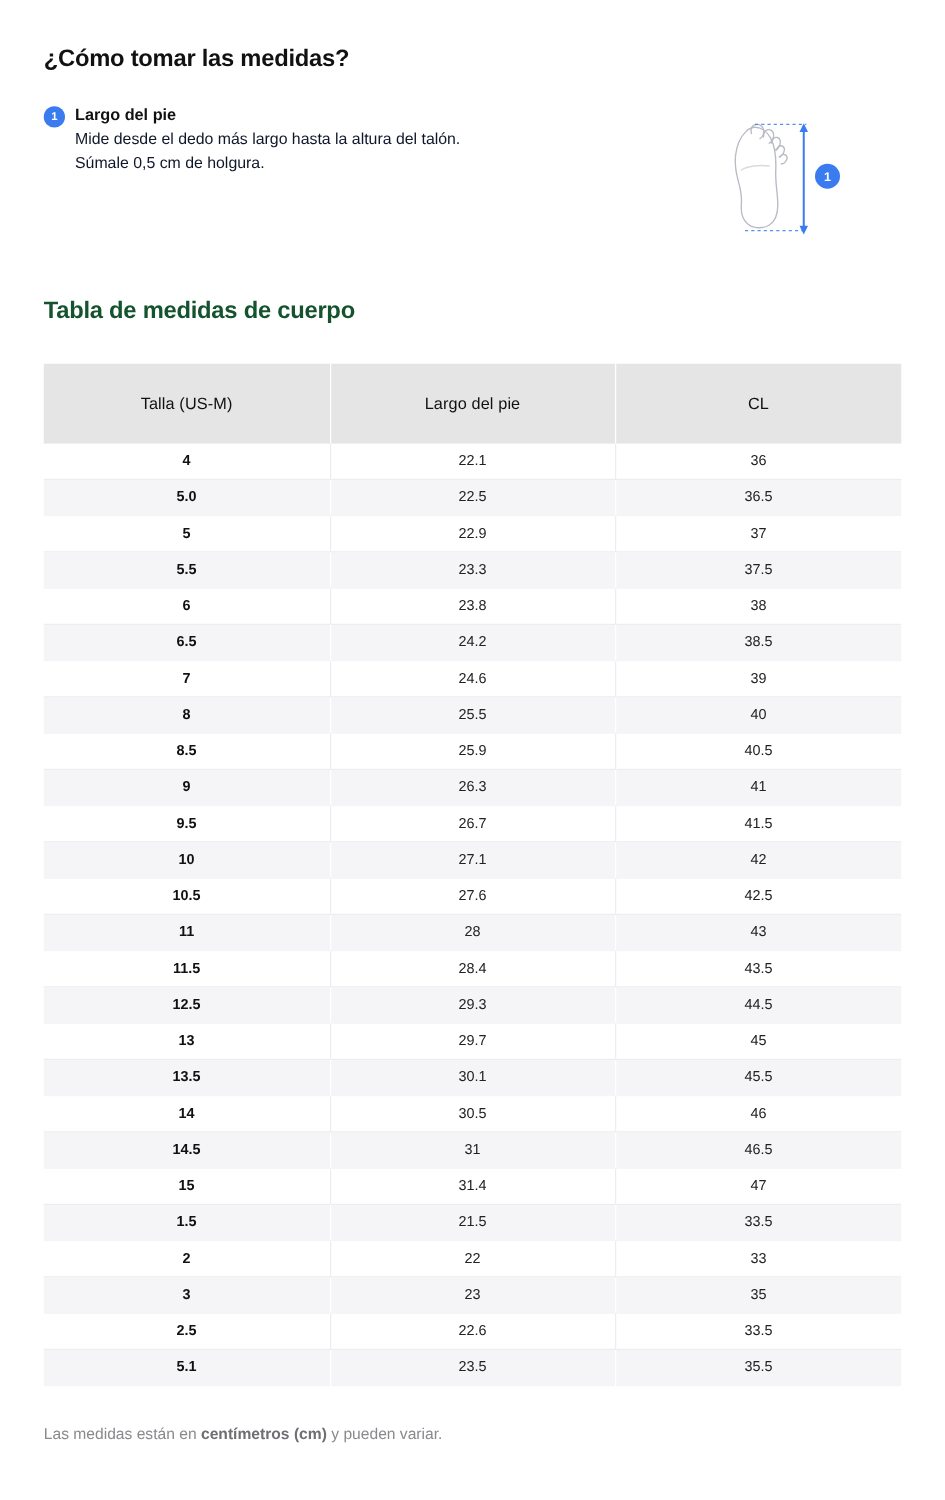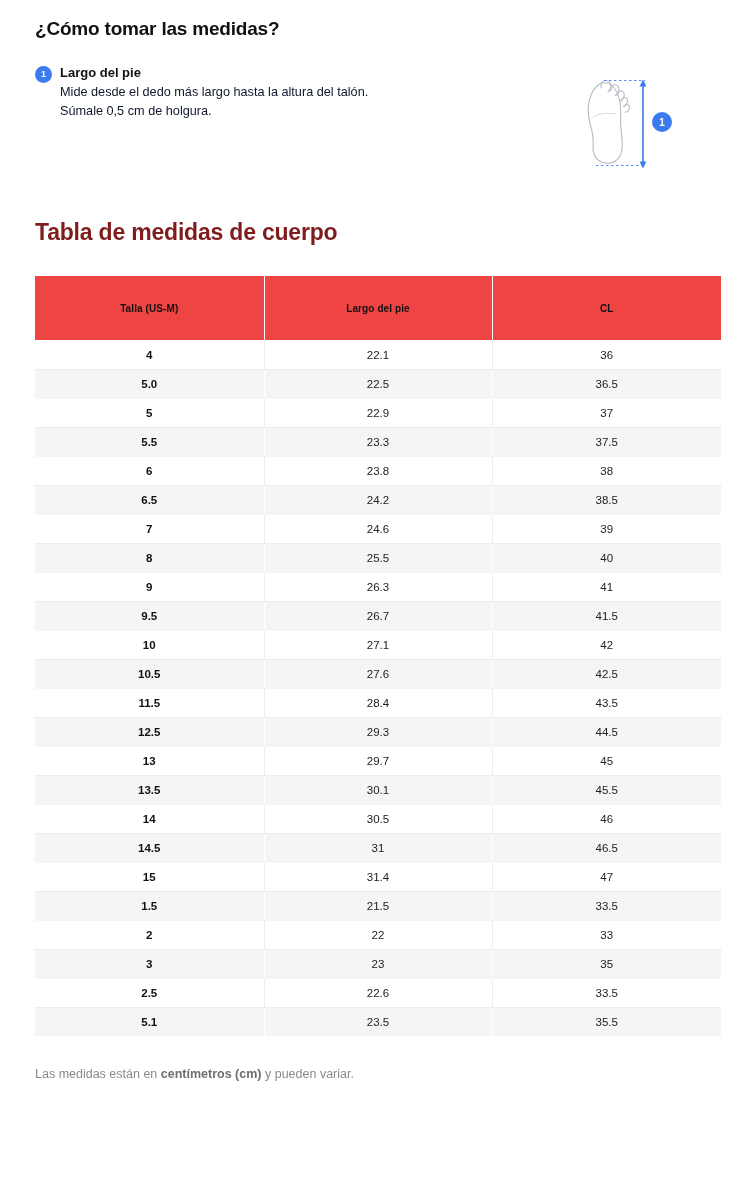--- a/index.html
+++ b/index.html
@@ -25,21 +25,21 @@
     position: relative;
   }
 
   
   .howto-title {
     font-size: 19px;
     font-weight: 700;
     letter-spacing: -0.2px;
     color: #111111;
     margin: 0;
-    padding-top: 18px;
+    padding-top: 37px;
     line-height: 1.2;
   }
 
   .howto-body {
     display: flex;
     align-items: flex-start;
     justify-content: space-between;
     margin-top: 21px;
   }
 
@@ -92,44 +92,44 @@
     width: 110px;
     height: 110px;
     margin-right: 46px;
     margin-top: 2px;
     position: relative;
   }
   .diagram svg { display: block; }
 
   
   .table-title {
-    font-size: 23px;
+    font-size: 19px;
     font-weight: 700;
     letter-spacing: -0.2px;
-    color: #7f1d1d;
+    color: #14532d;
     margin: 0;
     padding-top: 45px;
     line-height: 1.2;
   }
 
   .size-table {
     width: 686px;
     border-collapse: collapse;
     margin-top: 30px;
     table-layout: fixed;
   }
 
   .size-table col.c1 { width: 229px; }
   .size-table col.c2 { width: 228px; }
   .size-table col.c3 { width: 229px; }
 
   .size-table th {
-    background: #ef4444;
-    font-size: 10px;
-    font-weight: 700;
+    background: #e5e5e5;
+    font-size: 13px;
+    font-weight: 400;
     color: #111111;
     height: 64px;
     text-align: center;
     border-right: 1px solid #ffffff;
     vertical-align: middle;
     letter-spacing: 0.1px;
   }
   .size-table th:last-child { border-right: none; }
 
   .size-table td {
@@ -281,40 +281,50 @@
           <td class="sz">7</td>
           <td>24.6</td>
           <td>39</td>
         </tr>
         <tr>
           <td class="sz">8</td>
           <td>25.5</td>
           <td>40</td>
         </tr>
         <tr>
+          <td class="sz">8.5</td>
+          <td>25.9</td>
+          <td>40.5</td>
+        </tr>
+        <tr>
           <td class="sz">9</td>
           <td>26.3</td>
           <td>41</td>
         </tr>
         <tr>
           <td class="sz">9.5</td>
           <td>26.7</td>
           <td>41.5</td>
         </tr>
         <tr>
           <td class="sz">10</td>
           <td>27.1</td>
           <td>42</td>
         </tr>
         <tr>
           <td class="sz">10.5</td>
           <td>27.6</td>
           <td>42.5</td>
         </tr>
         <tr>
+          <td class="sz">11</td>
+          <td>28</td>
+          <td>43</td>
+        </tr>
+        <tr>
           <td class="sz">11.5</td>
           <td>28.4</td>
           <td>43.5</td>
         </tr>
         <tr>
           <td class="sz">12.5</td>
           <td>29.3</td>
           <td>44.5</td>
         </tr>
         <tr>

